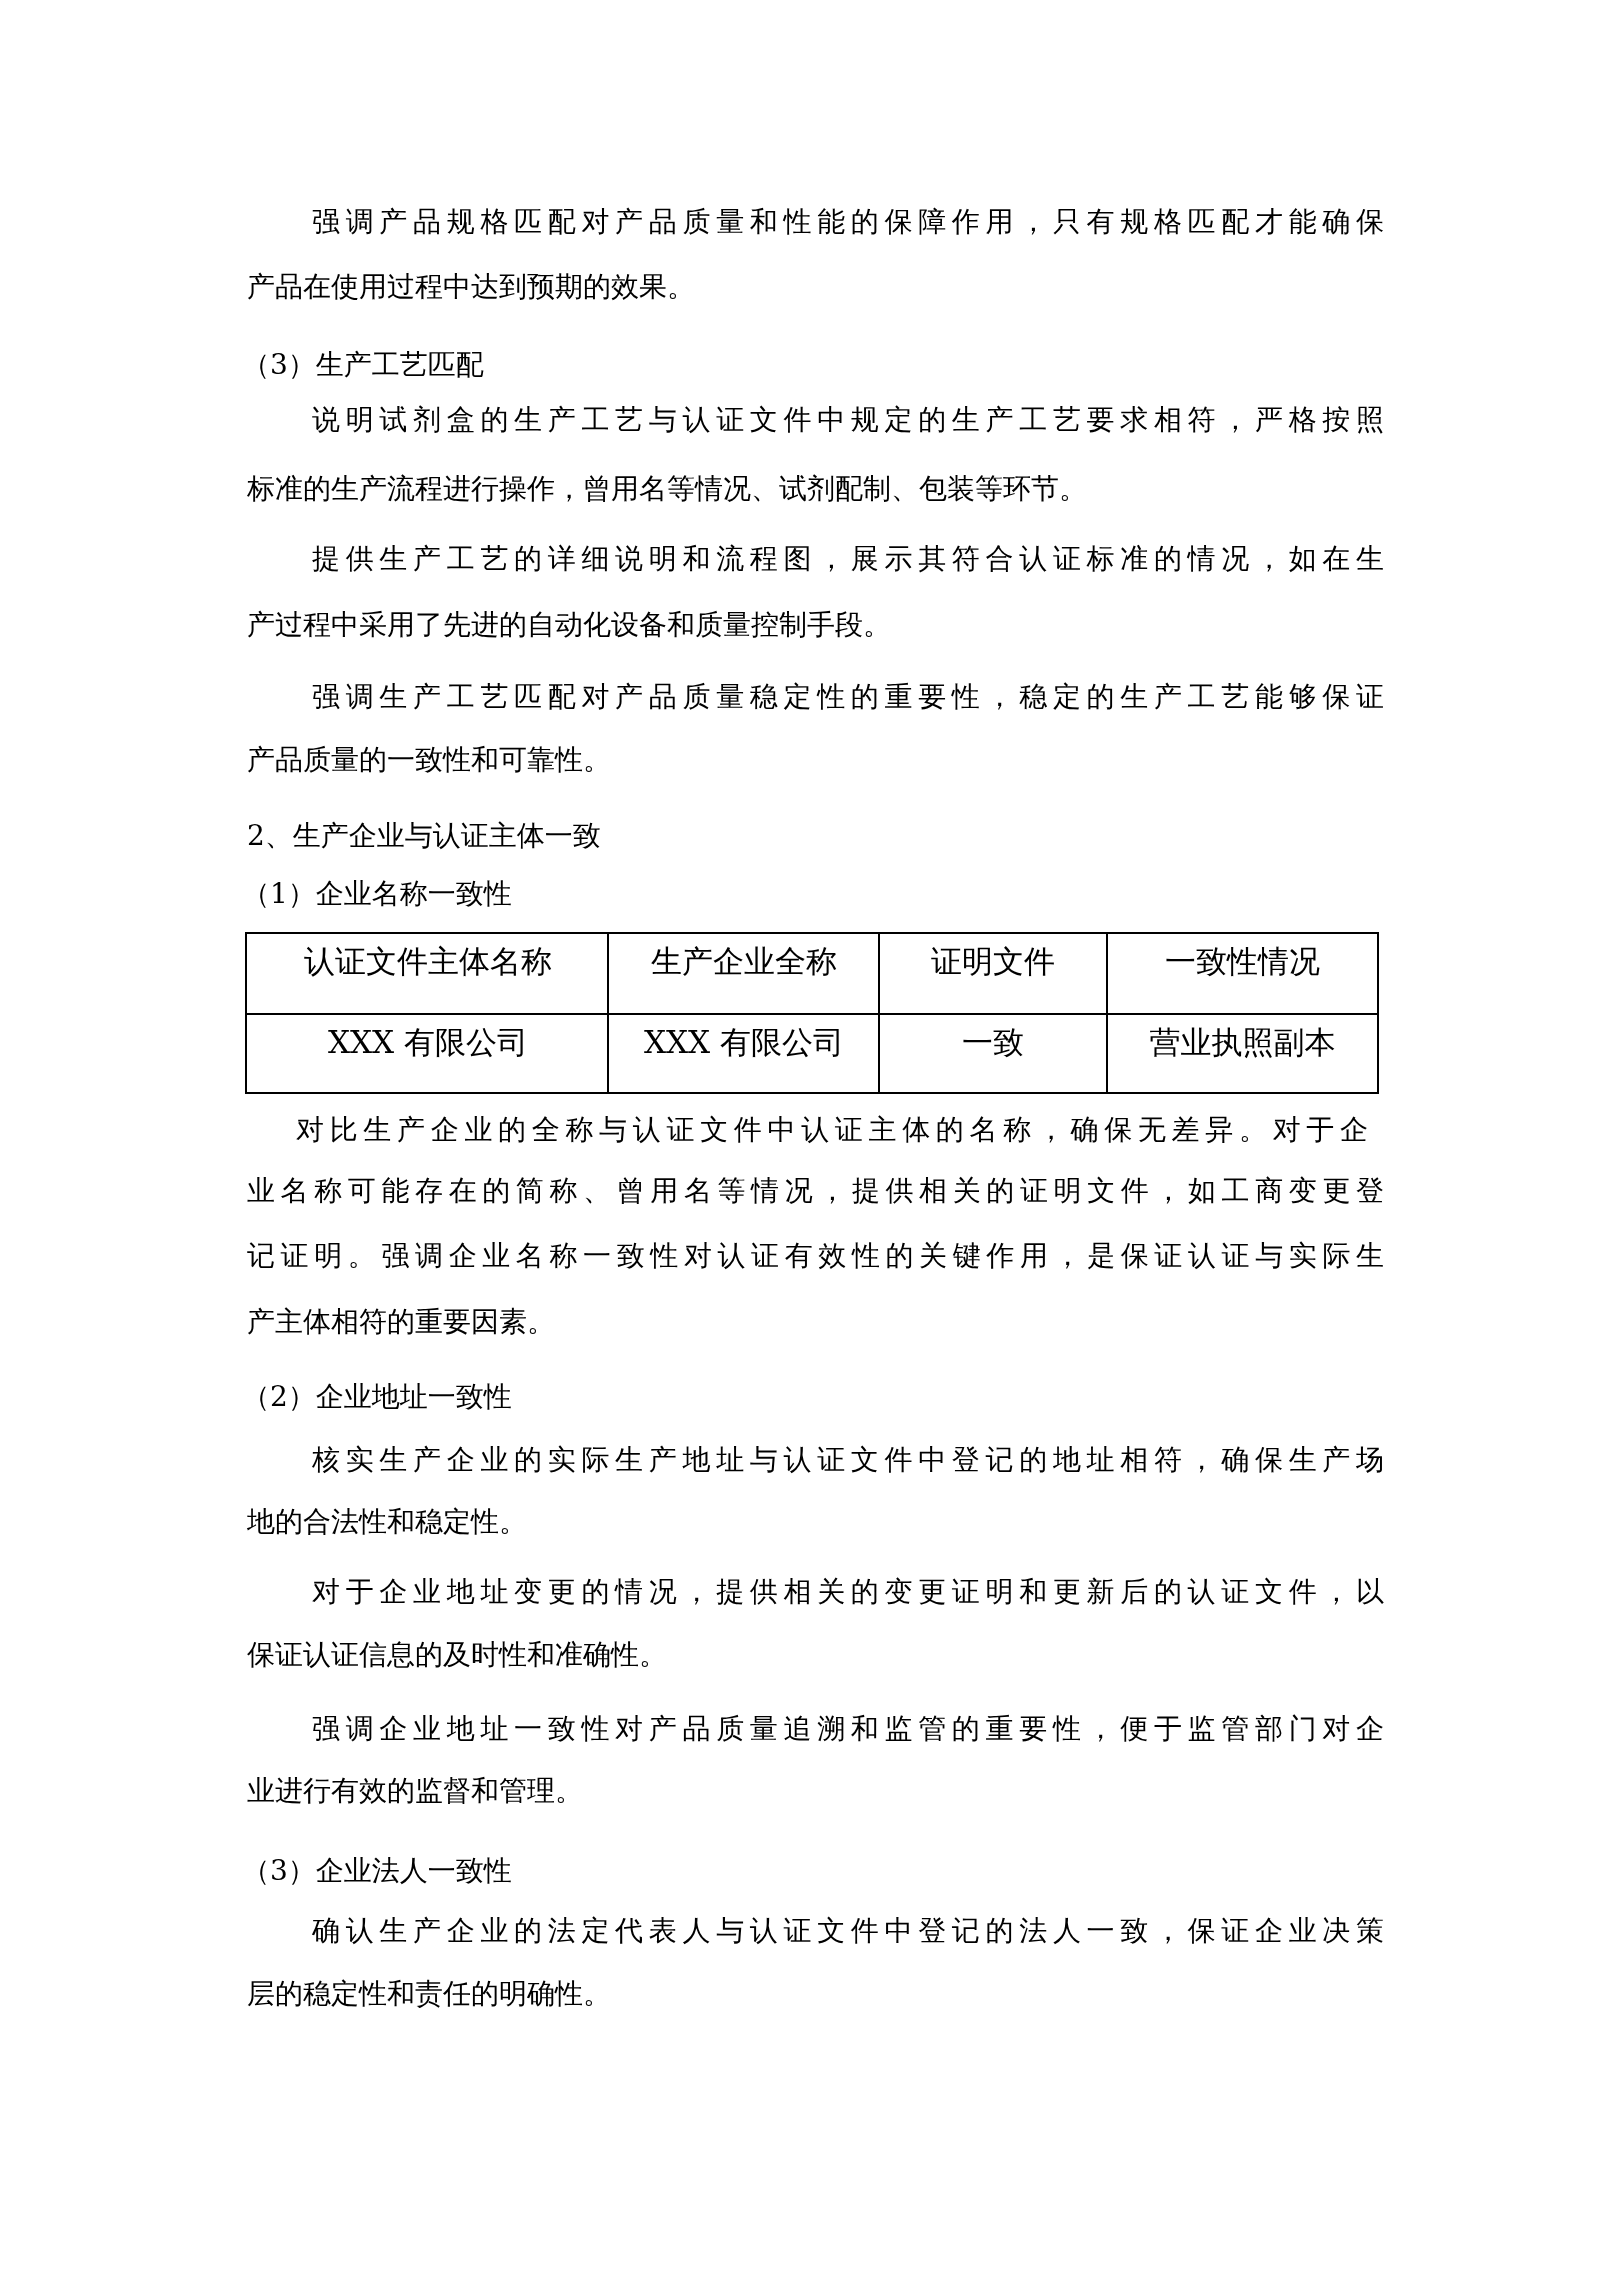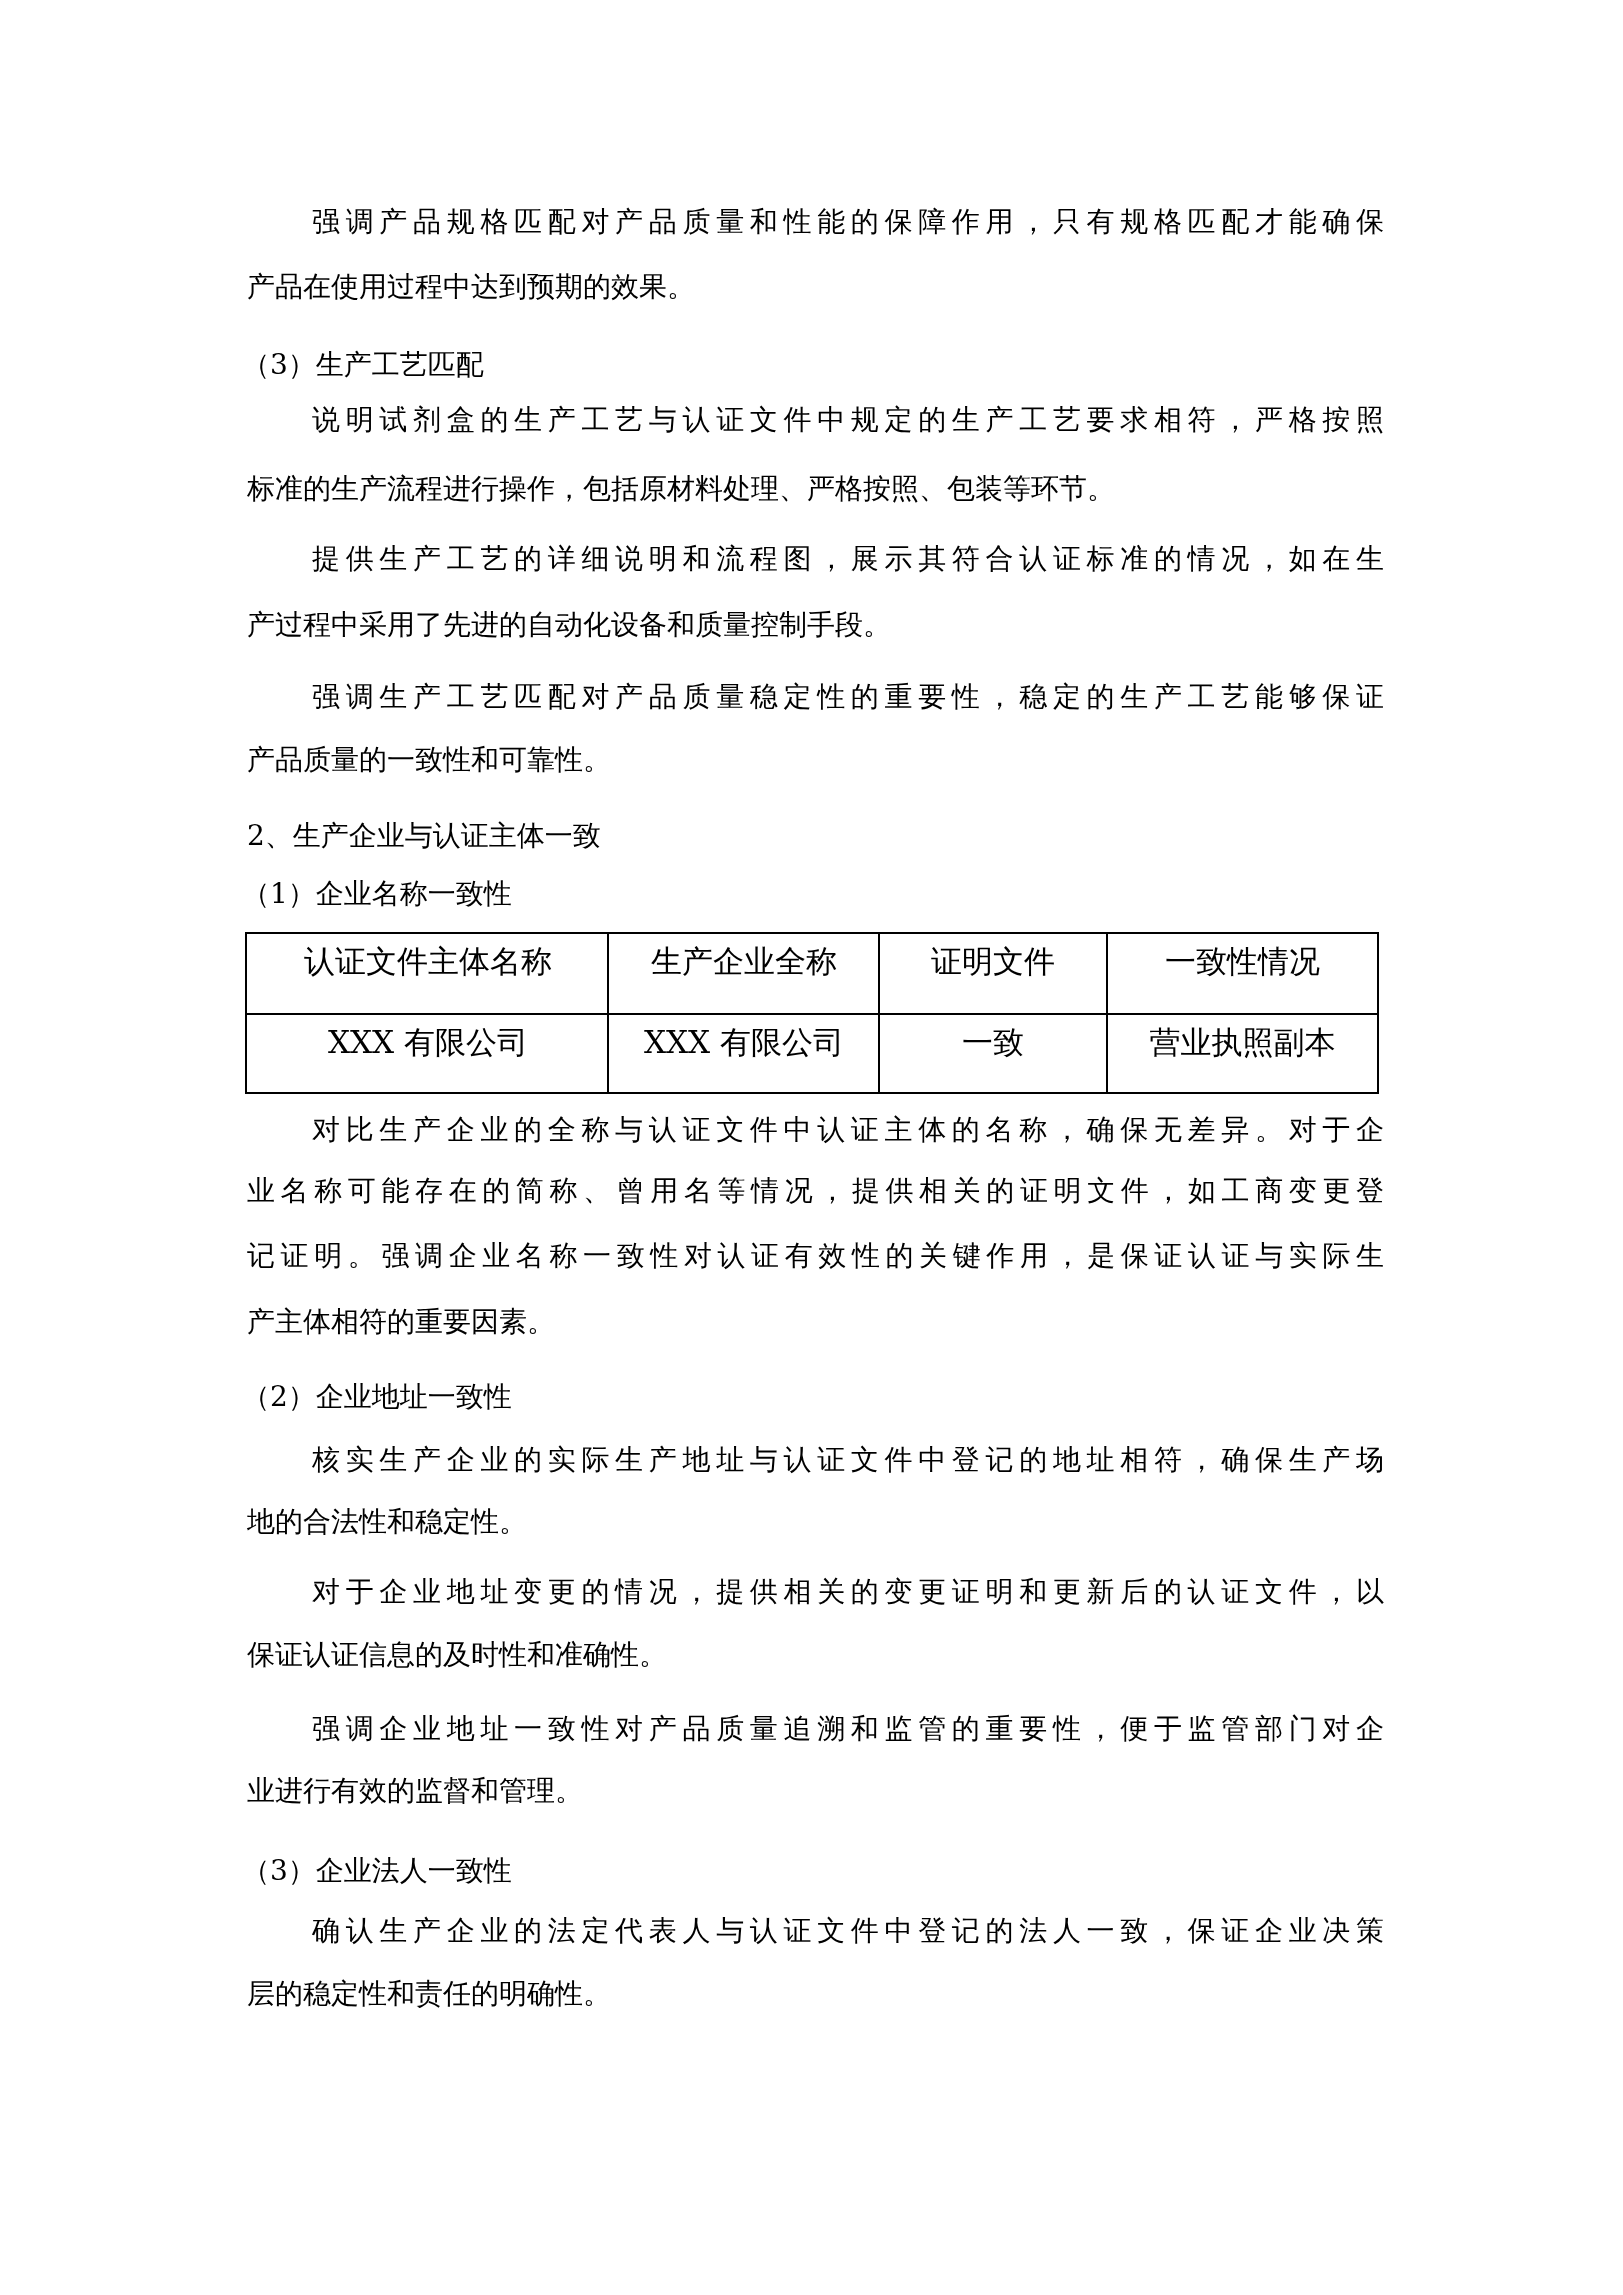--- a/index.html
+++ b/index.html
@@ -18,21 +18,21 @@
 <body>
 
 <div>
 
   <div class="line justify" style="left:312px;top:202px;width:1072px;">强调产品规格匹配对产品质量和性能的保障作用，只有规格匹配才能确保</div>
   <div class="line" style="left:247px;top:267px;">产品在使用过程中达到预期的效果。</div>
 
   <div class="line" style="left:242px;top:345px;">（3）生产工艺匹配</div>
 
   <div class="line justify" style="left:312px;top:400px;width:1072px;">说明试剂盒的生产工艺与认证文件中规定的生产工艺要求相符，严格按照</div>
-  <div class="line" style="left:247px;top:469px;">标准的生产流程进行操作，包括原材料处理、严格按照、包装等环节。</div>
+  <div class="line" style="left:247px;top:469px;">标准的生产流程进行操作，曾用名等情况、试剂配制、包装等环节。</div>
 
   <div class="line justify" style="left:312px;top:539px;width:1072px;">提供生产工艺的详细说明和流程图，展示其符合认证标准的情况，如在生</div>
   <div class="line" style="left:247px;top:605px;">产过程中采用了先进的自动化设备和质量控制手段。</div>
 
   <div class="line justify" style="left:312px;top:677px;width:1072px;">强调生产工艺匹配对产品质量稳定性的重要性，稳定的生产工艺能够保证</div>
   <div class="line" style="left:247px;top:740px;">产品质量的一致性和可靠性。</div>
 
   <div class="line" style="left:247px;top:816px;">2、生产企业与认证主体一致</div>
   <div class="line" style="left:242px;top:874px;">（1）企业名称一致性</div>
 
@@ -46,21 +46,21 @@
     <div class="cell" style="left:362px;top:0;width:270px;height:79px;">生产企业全称</div>
     <div class="cell" style="left:633px;top:0;width:226px;height:79px;">证明文件</div>
     <div class="cell" style="left:861px;top:0;width:269px;height:79px;">一致性情况</div>
 
     <div class="cell" style="left:0;top:81px;width:362px;height:77px;">XXX 有限公司</div>
     <div class="cell" style="left:362px;top:81px;width:270px;height:77px;">XXX 有限公司</div>
     <div class="cell" style="left:633px;top:81px;width:226px;height:77px;">一致</div>
     <div class="cell" style="left:861px;top:81px;width:269px;height:77px;">营业执照副本</div>
   </div>
 
-  <div class="line justify" style="left:312px;top:1110px;width:1072px;">对比生产企业的全称与认证文件中认证主体的名称，确保无差异。对于企</div>
+  <div class="line justify" style="left:296px;top:1110px;width:1072px;">对比生产企业的全称与认证文件中认证主体的名称，确保无差异。对于企</div>
   <div class="line justify" style="left:247px;top:1171px;">业名称可能存在的简称、曾用名等情况，提供相关的证明文件，如工商变更登</div>
   <div class="line justify" style="left:247px;top:1236px;">记证明。强调企业名称一致性对认证有效性的关键作用，是保证认证与实际生</div>
   <div class="line" style="left:247px;top:1302px;">产主体相符的重要因素。</div>
 
   <div class="line" style="left:242px;top:1377px;">（2）企业地址一致性</div>
   <div class="line justify" style="left:312px;top:1440px;width:1072px;">核实生产企业的实际生产地址与认证文件中登记的地址相符，确保生产场</div>
   <div class="line" style="left:247px;top:1502px;">地的合法性和稳定性。</div>
 
   <div class="line justify" style="left:312px;top:1572px;width:1072px;">对于企业地址变更的情况，提供相关的变更证明和更新后的认证文件，以</div>
   <div class="line" style="left:247px;top:1635px;">保证认证信息的及时性和准确性。</div>

